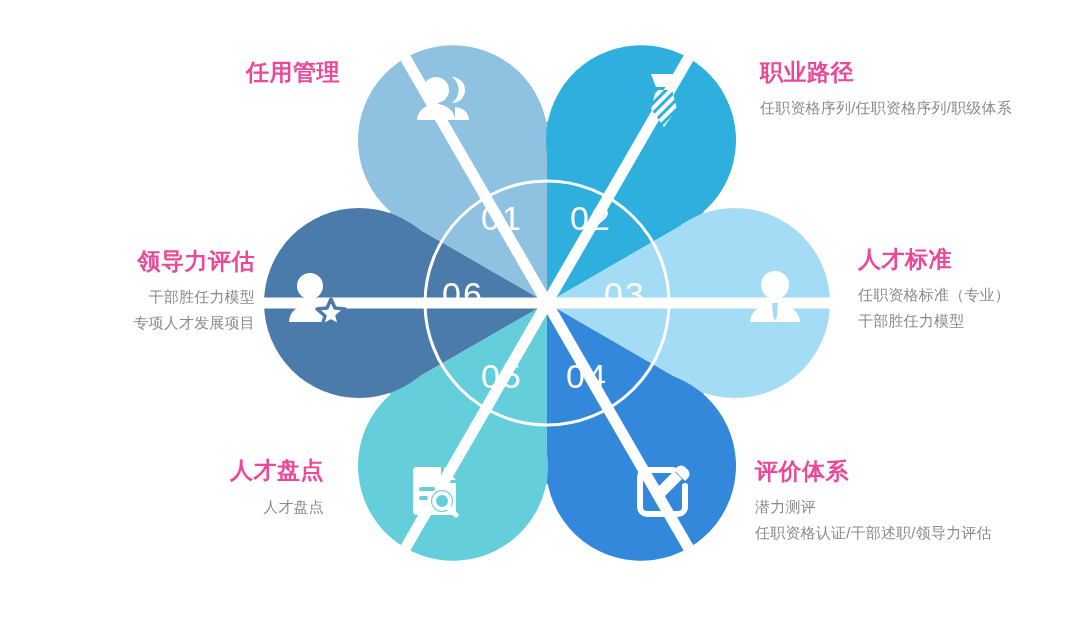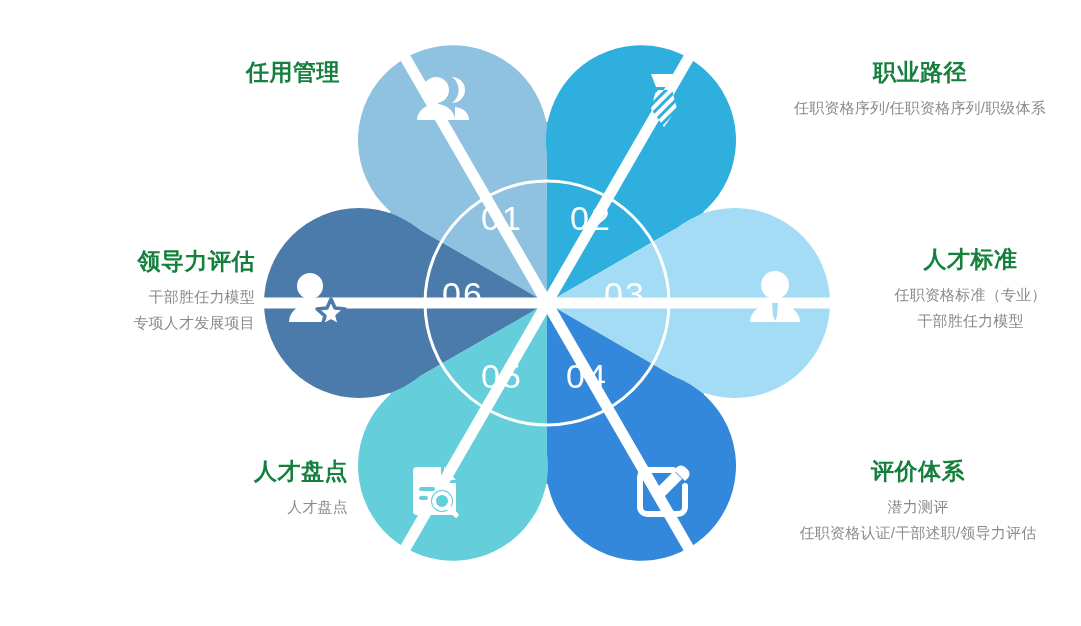--- a/index.html
+++ b/index.html
@@ -9,38 +9,38 @@
     font-family:"Liberation Sans","DejaVu Sans",sans-serif;
     overflow:hidden;
     position:relative;
   }
   #stage { position:absolute; left:0; top:0; width:1081px; height:626px; }
 
   .flower { position:absolute; left:0; top:0; width:1081px; height:626px; }
 
   .label { position:absolute; }
   .label .title {
-    font-size:23px; font-weight:bold; color:#15803d;
+    font-size:23px; font-weight:bold; color:#ec4899;
     line-height:1.25; white-space:nowrap; letter-spacing:0.5px;
   }
   .label .sub {
     font-size:15px; color:#8a8a8a; line-height:1.75;
     white-space:nowrap; letter-spacing:0.2px;
   }
-  .label.right { text-align:center; }
+  .label.right { text-align:left; }
   .label.right .title { margin-bottom:8px; }
   .label.left { text-align:right; }
   .label.left .title { margin-bottom:8px; }
 
   
   #lbl-01 { left:10px;  top:58px;  width:330px; }
   #lbl-02 { left:760px; top:58px;  width:320px; }
   #lbl-03 { left:858px; top:245px; width:225px; }
   #lbl-04 { left:755px; top:457px; width:326px; }
-  #lbl-05 { left:76px;  top:457px; width:272px; }
+  #lbl-05 { left:52px;  top:457px; width:272px;font-family:Liberation Serif, serif; }
   #lbl-06 { left:40px;  top:247px; width:215px; }
 
   .num-txt { font-size:34px; fill:#ffffff; font-family:"Liberation Sans",sans-serif; letter-spacing:2px; }
 </style>
 </head>
 <body>
 
 <div id="stage">
 
   <svg class="flower" viewBox="0 0 1081 626">

